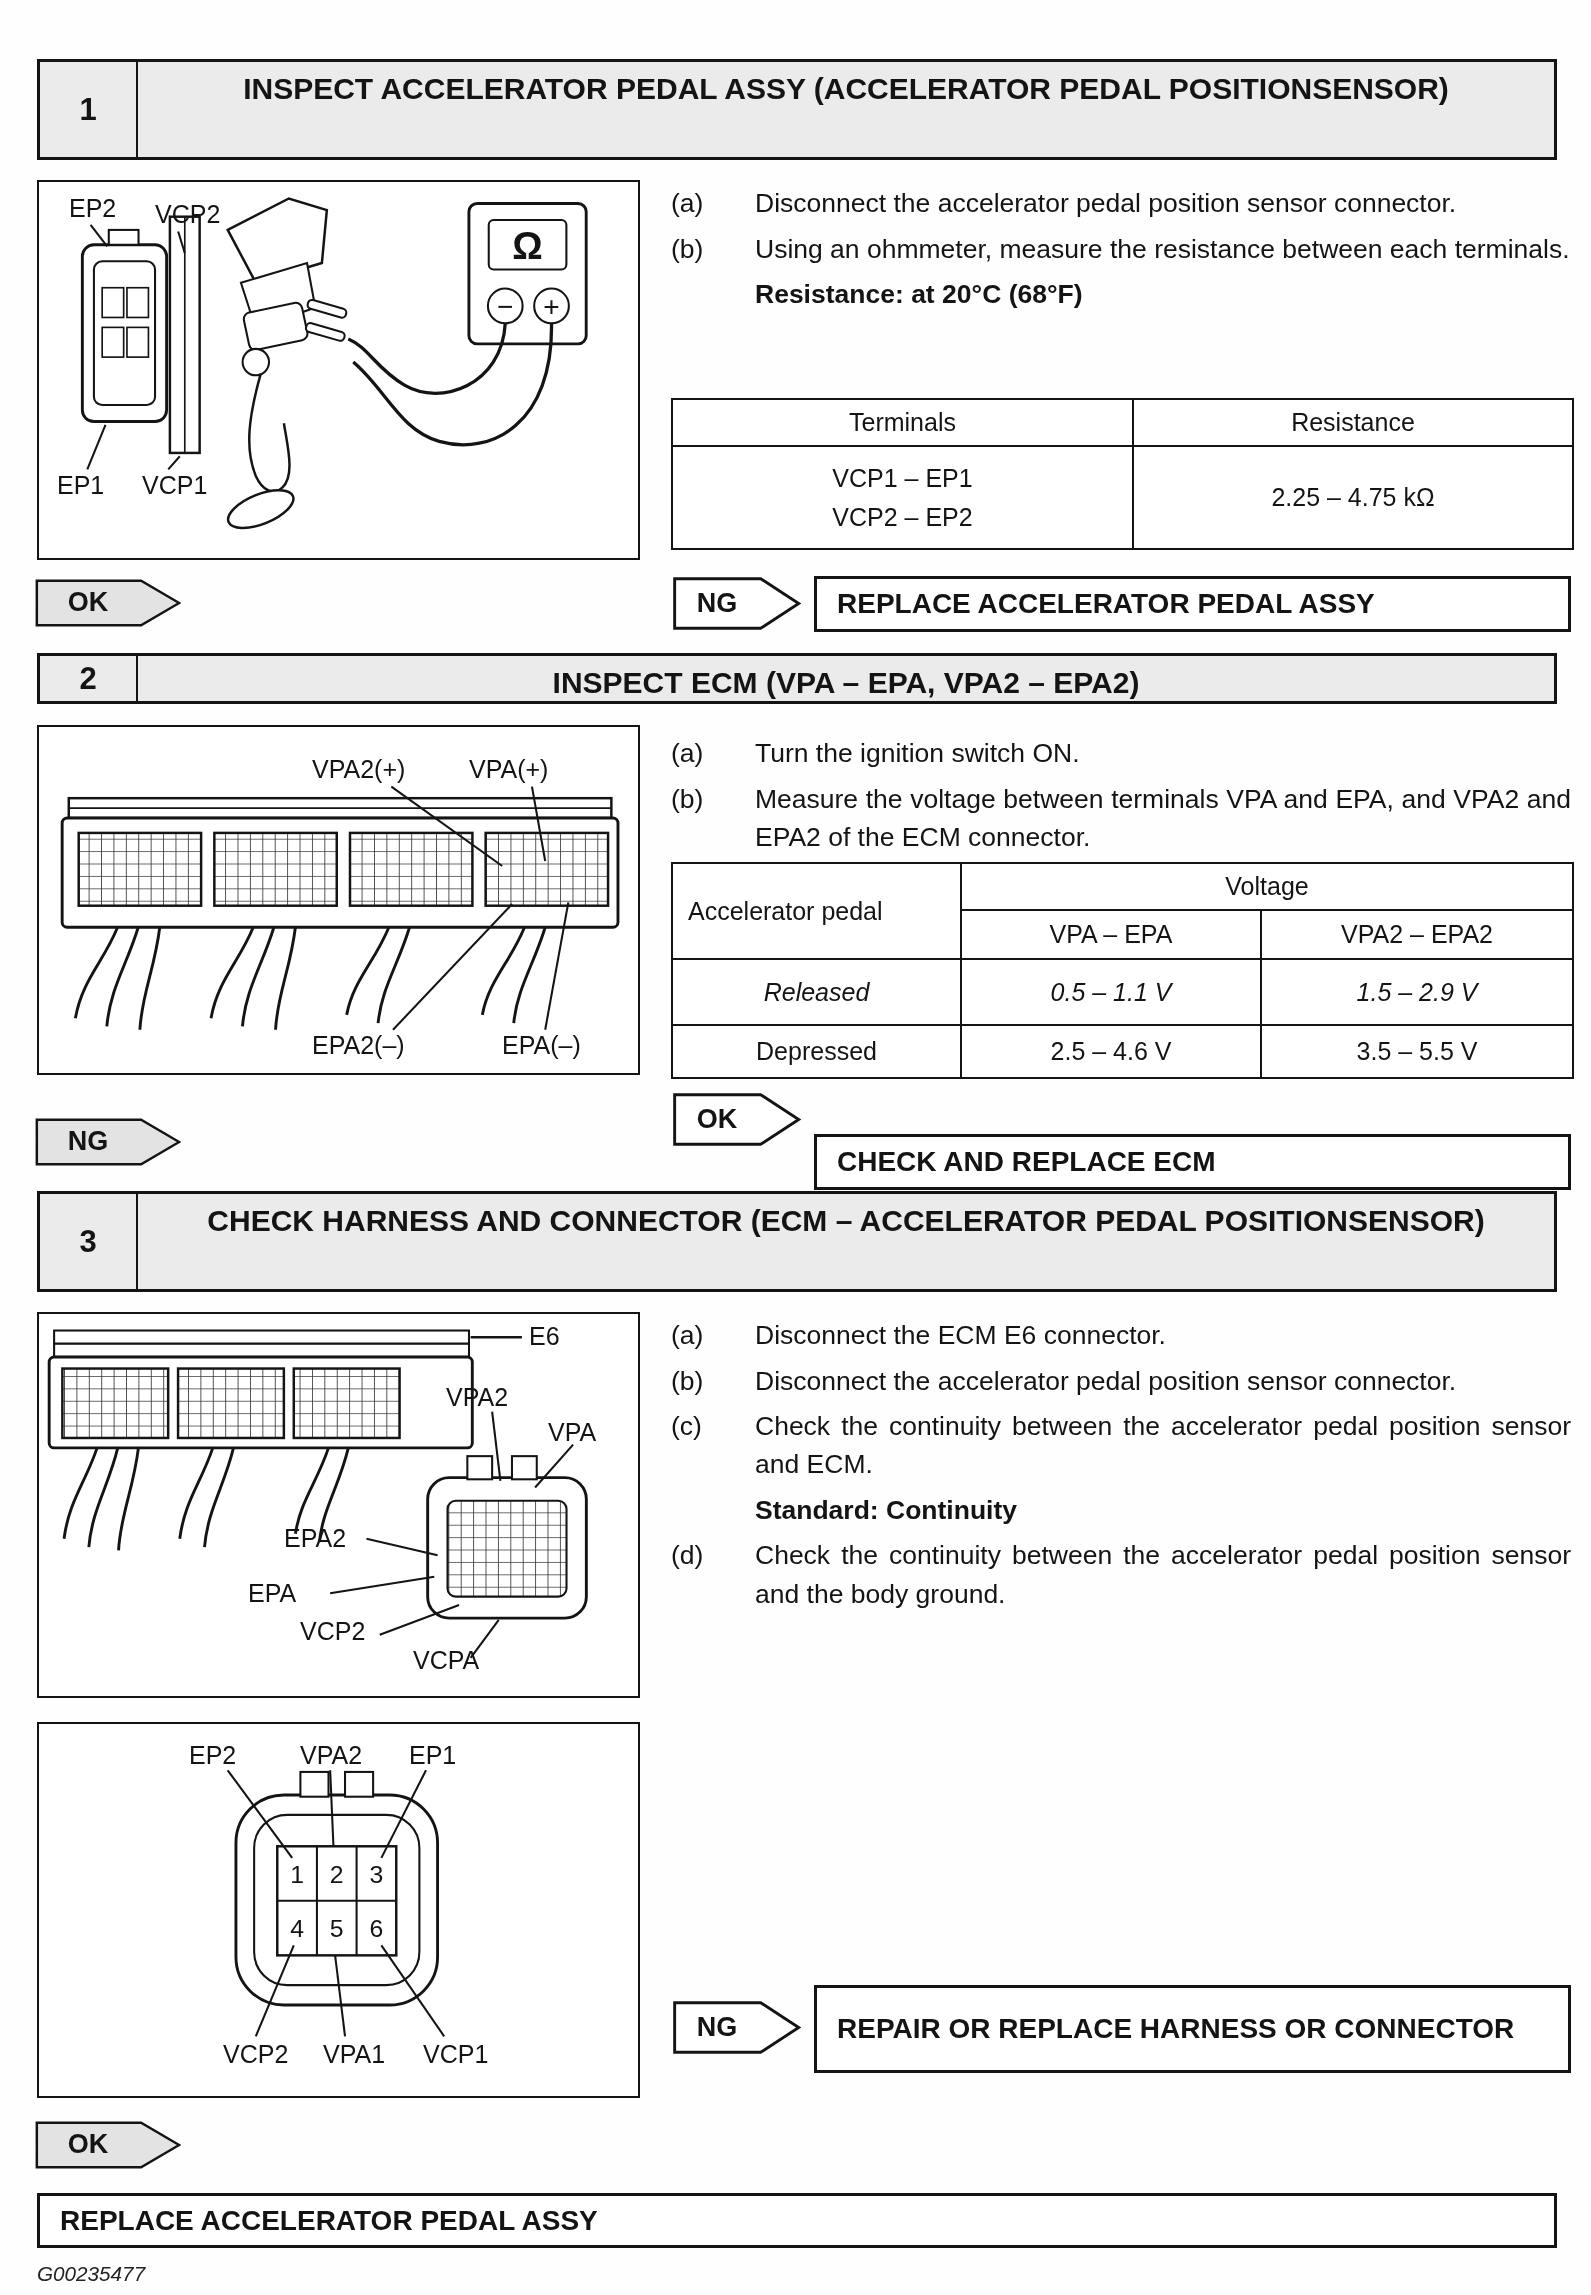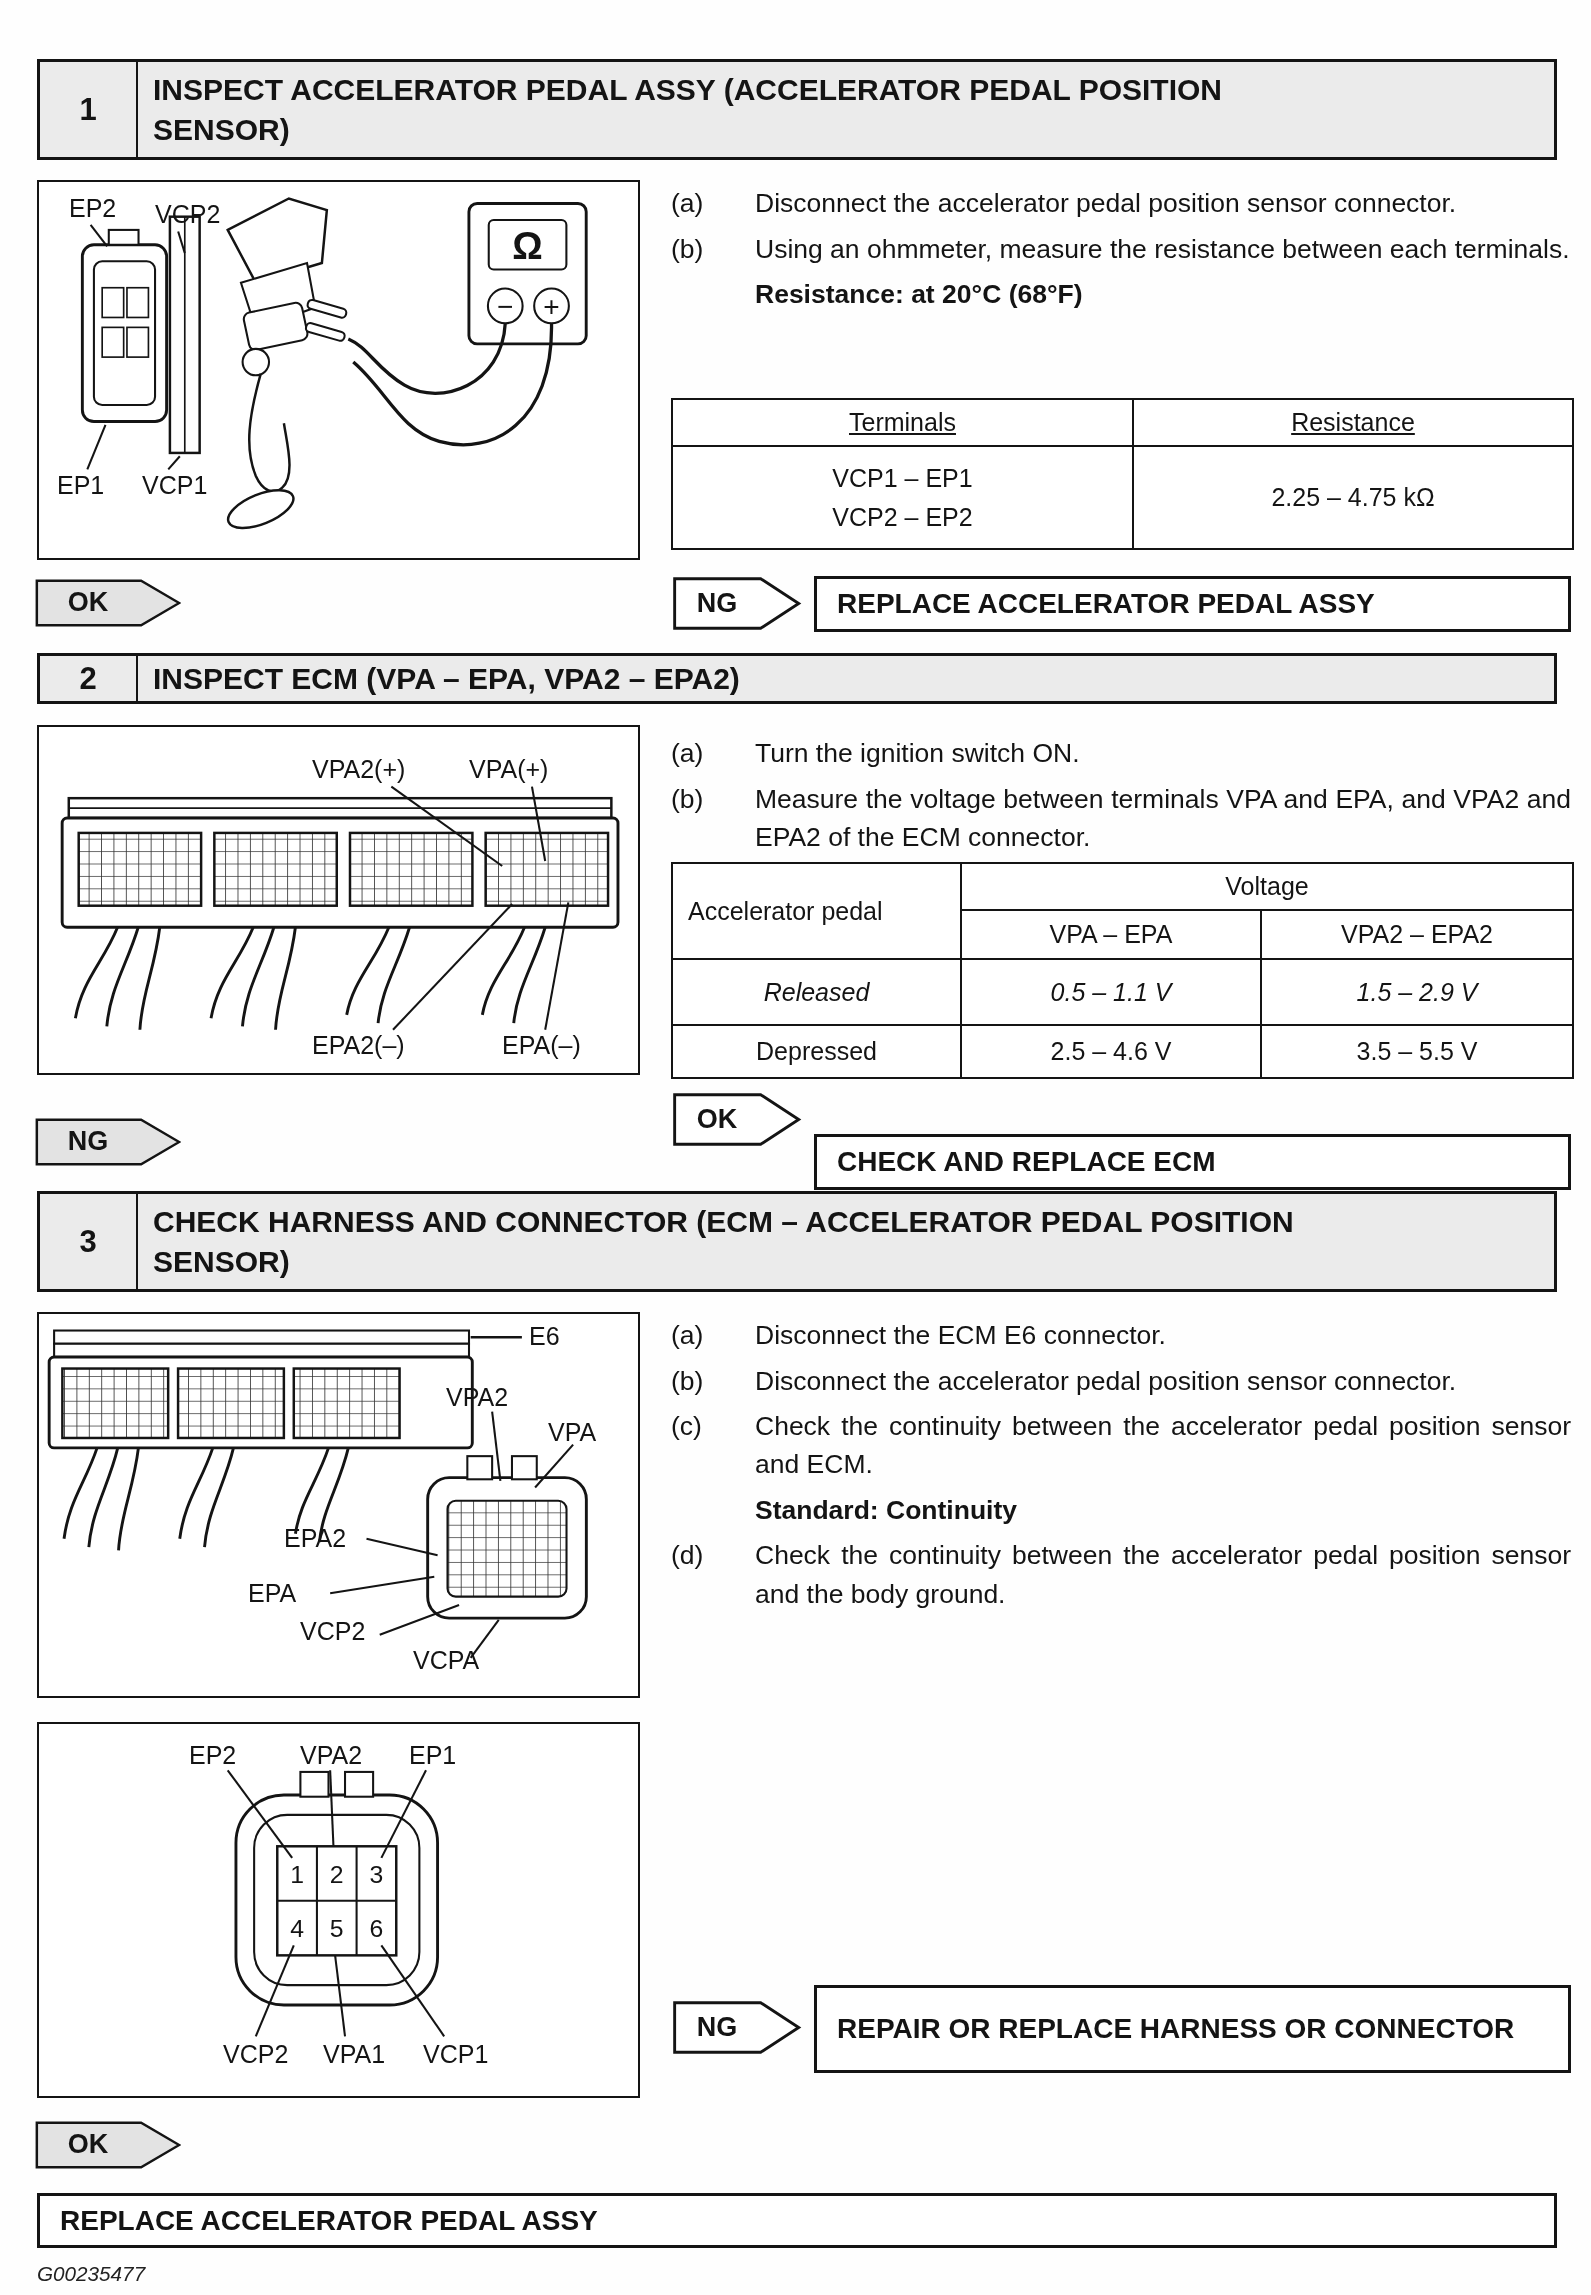--- a/index.html
+++ b/index.html
@@ -12,21 +12,21 @@
   .step-header {
     position:absolute; display:flex; border:3.3px solid #141414; background:#ebebeb;
   }
   .step-num {
     width:98px; flex:none; border-right:2.5px solid #141414;
     display:flex; align-items:center; justify-content:center;
     font-weight:bold; font-size:31px;
   }
   .step-title {
     flex:1; padding:6.6px 15px; font-weight:bold; font-size:30px; line-height:1.32;
-    display:flex; flex-direction:column; justify-content:center;
+    display:flex; flex-direction:row; justify-content:center;
   }
   
   .diagram { position:absolute; border:2.5px solid #141414; background:#fff; }
   .dlabel { position:absolute; font-size:25px; white-space:nowrap; color:#141414; }
   
   .text-col { position:absolute; width:900px; font-size:26.5px; line-height:1.44; }
   .item { display:flex; margin-bottom:7.4px; }
   .item-label { width:84px; flex:none; }
   .item-text { flex:1; text-align:justify; }
   .spec { margin-left:84px; font-weight:bold; margin-bottom:7.4px; }
@@ -131,21 +131,21 @@
     </div>
     <div class="spec">Resistance: at 20°C (68°F)</div>
   </div>
 
   <table class="spec-table" style="left:671px; top:398px; width:901px;">
     <colgroup>
         <col style="width:461px">
         <col style="width:440px">
       </colgroup>
     <thead>
-      <tr style="height:47px;text-decoration:underline;">
+      <tr style="height:47px;">
         <th>Terminals</th>
         <th>Resistance</th>
       </tr>
     </thead>
     <tbody>
       <tr style="height:103px;">
         <td class="two-line">
           <div>VCP1 – EP1</div>
           <div>VCP2 – EP2</div>
         </td>

